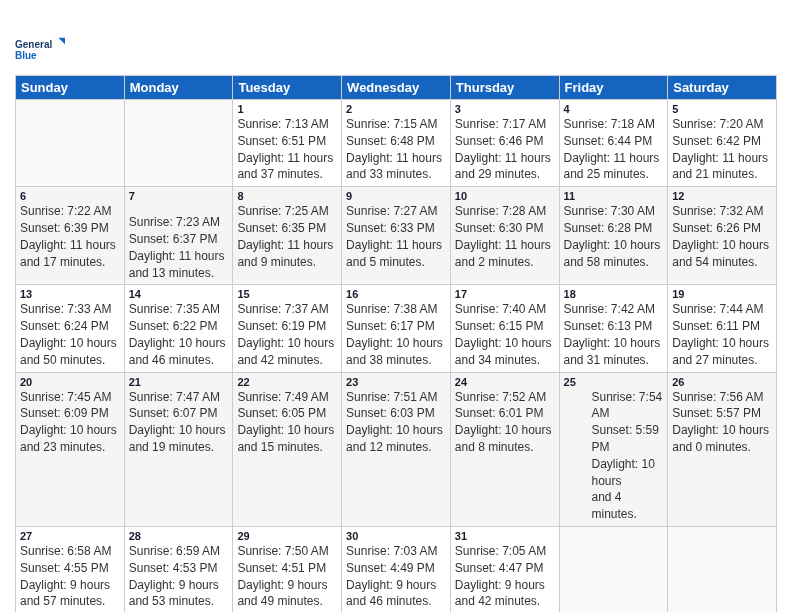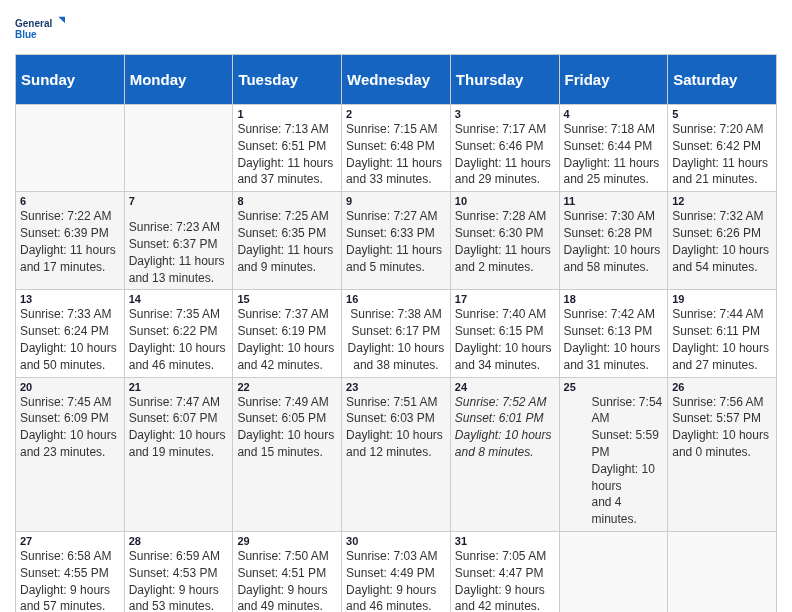--- a/index.html
+++ b/index.html
@@ -17,20 +17,21 @@
     .header-row {
       display: flex;
       justify-content: space-between;
       align-items: flex-start;
       margin-bottom: 4px;
     }
     .logo {
       display: flex;
       align-items: center;
       gap: 4px;
+      margin-top: 21px;
     }
     .title-section {
       text-align: right;
     }
     .month-title {
       font-size: 32px;
       font-weight: bold;
       color: #1a1a2e;
       line-height: 1.1;
     }
@@ -39,23 +40,23 @@
       color: #333;
     }
     .calendar {
       width: 100%;
       border-collapse: collapse;
       table-layout: fixed;
     }
     .calendar th {
       background-color: #1565c0;
       color: white;
-      font-size: 15px;
+      font-size: 13px;
       font-weight: bold;
-      padding: 16px 5px;
+      padding: 4px 5px;
       text-align: left;
       border: 1px solid #ccc;
     }
     .calendar td {
       border: 1px solid #ccc;
       vertical-align: top;
       padding: 3px 4px;
       height: 82px;
       background: #fff;
     }
@@ -216,21 +217,21 @@
           </td>
           <td>
             <span class="day-num">15</span>
             <div class="day-info" style="white-space: pre-line;">Sunrise: 7:37 AM
 Sunset: 6:19 PM
 Daylight: 10 hours
 and 42 minutes.</div>
           </td>
           <td>
             <span class="day-num">16</span>
-            <div class="day-info" style="white-space: pre-line; text-align: center;">Sunrise: 7:38 AM
+            <div class="day-info" style="white-space: pre-line;">Sunrise: 7:38 AM
 Sunset: 6:17 PM
 Daylight: 10 hours
 and 38 minutes.</div>
           </td>
           <td>
             <span class="day-num">17</span>
             <div class="day-info" style="white-space: pre-line;">Sunrise: 7:40 AM
 Sunset: 6:15 PM
 Daylight: 10 hours
 and 34 minutes.</div>
@@ -274,21 +275,21 @@
           </td>
           <td>
             <span class="day-num">23</span>
             <div class="day-info" style="white-space: pre-line;">Sunrise: 7:51 AM
 Sunset: 6:03 PM
 Daylight: 10 hours
 and 12 minutes.</div>
           </td>
           <td>
             <span class="day-num">24</span>
-            <div class="day-info" style="white-space: pre-line; font-style: italic;">Sunrise: 7:52 AM
+            <div class="day-info" style="white-space: pre-line;">Sunrise: 7:52 AM
 Sunset: 6:01 PM
 Daylight: 10 hours
 and 8 minutes.</div>
           </td>
           <td>
             <span class="day-num">25</span>
             <div class="day-info" style="white-space: pre-line; margin-left: 28px;">Sunrise: 7:54 AM
 Sunset: 5:59 PM
 Daylight: 10 hours
 and 4 minutes.</div>

